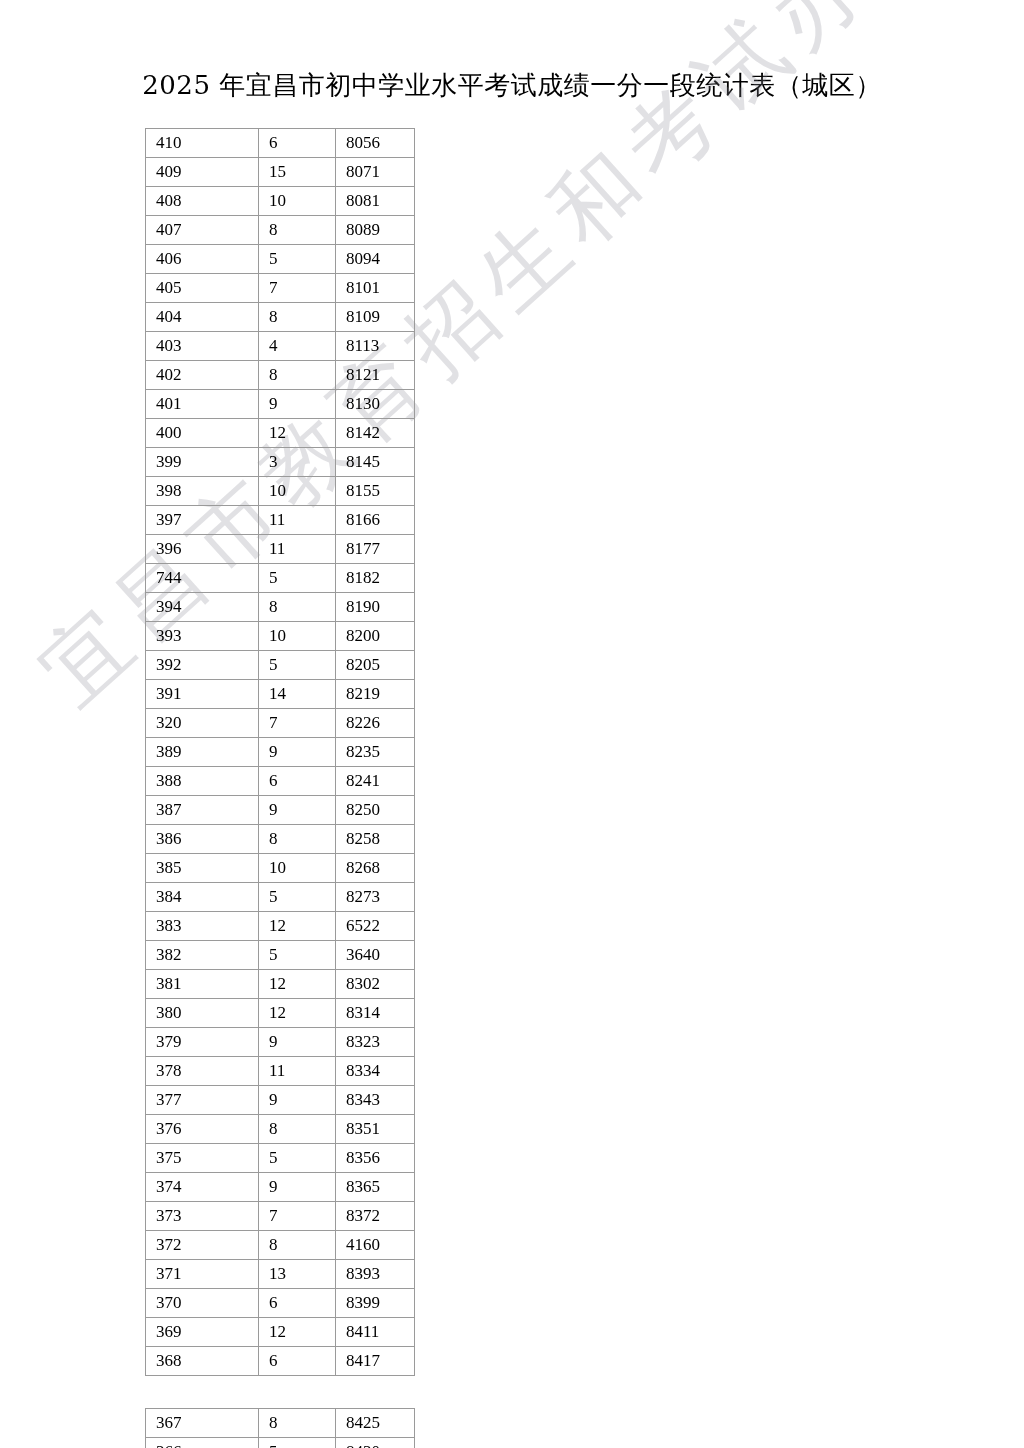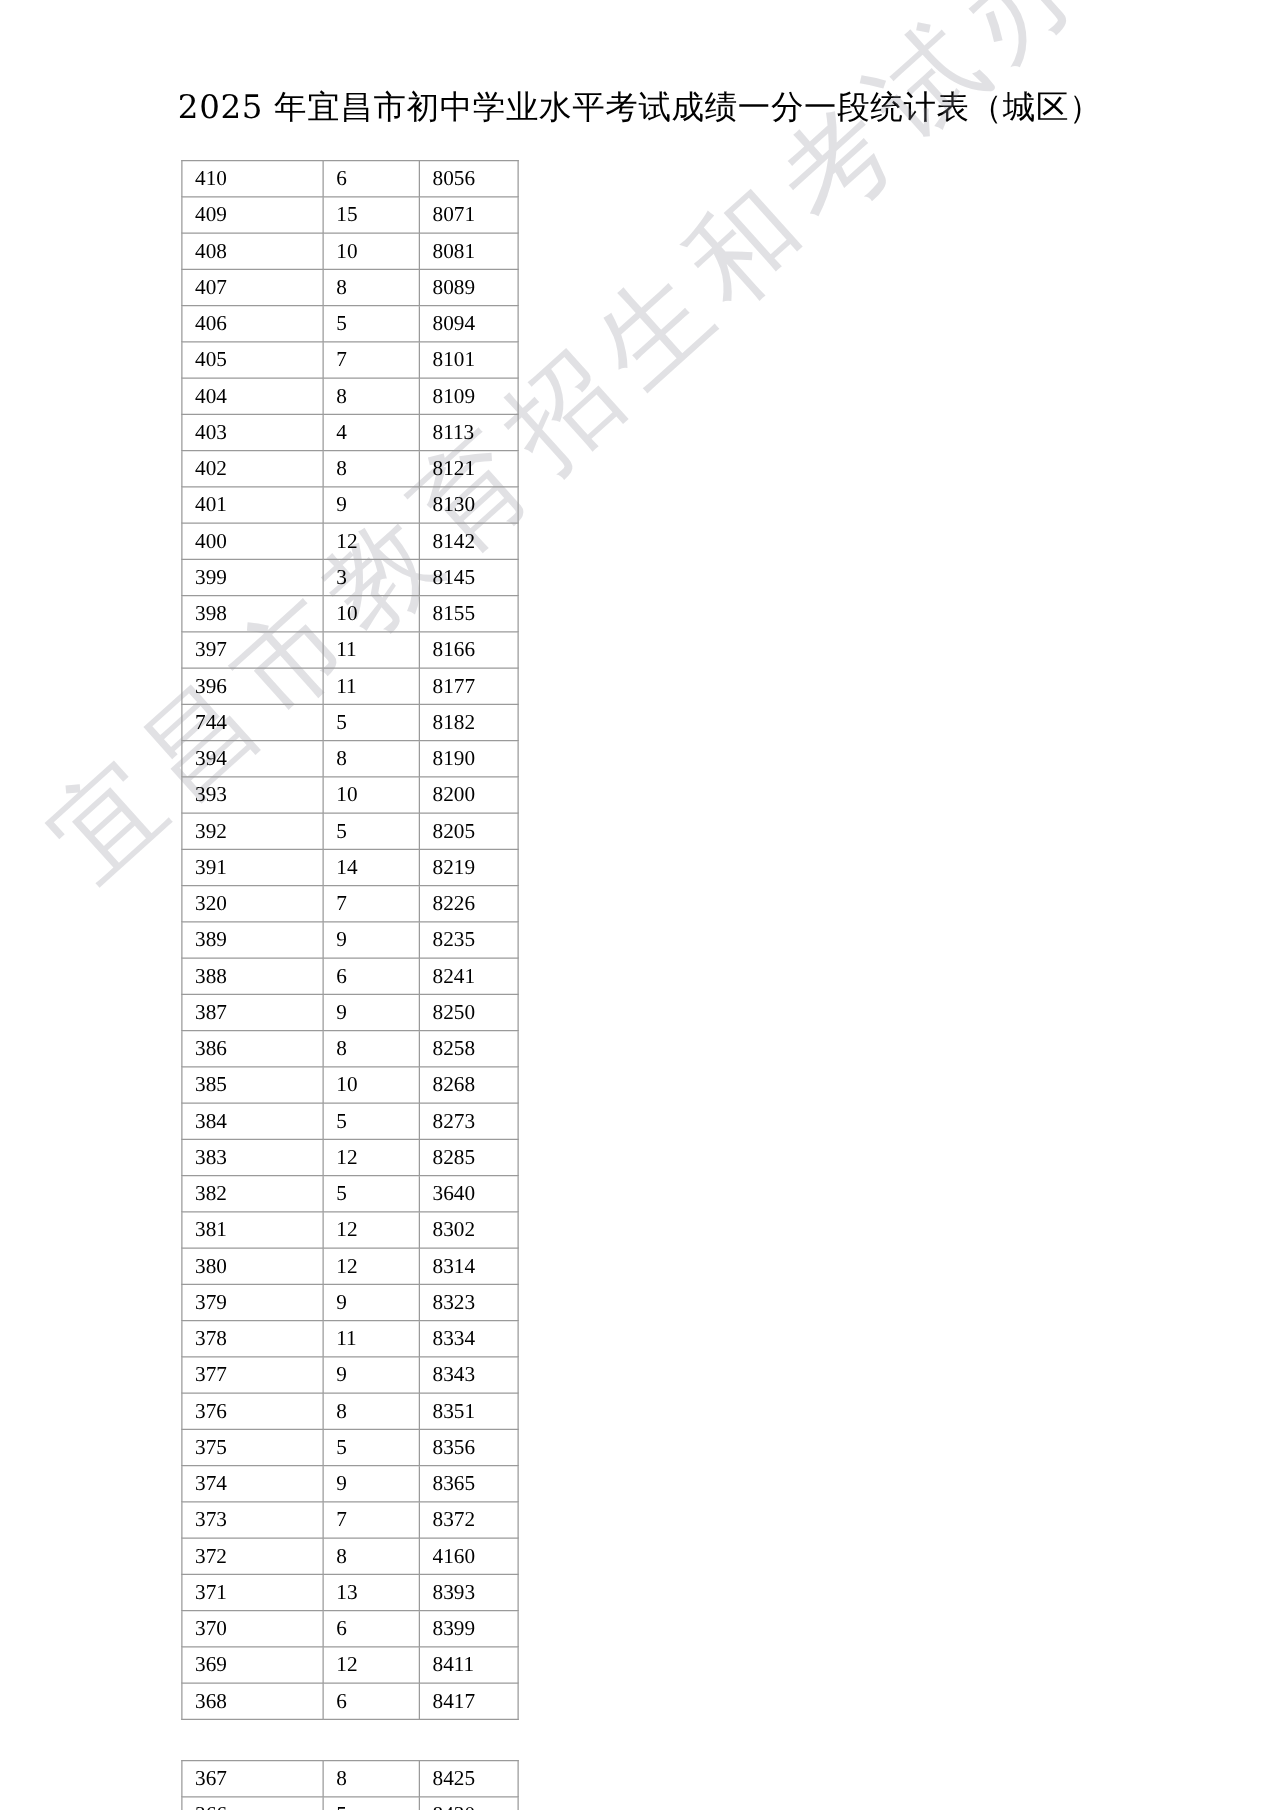--- a/index.html
+++ b/index.html
@@ -222,21 +222,21 @@
             <td class="c-cum">8268</td>
           </tr>
           <tr>
             <td class="c-score">384</td>
             <td class="c-count">5</td>
             <td class="c-cum">8273</td>
           </tr>
           <tr>
             <td class="c-score">383</td>
             <td class="c-count">12</td>
-            <td class="c-cum">8285</td>
+            <td class="c-cum">6522</td>
           </tr>
           <tr>
             <td class="c-score">382</td>
             <td class="c-count">5</td>
             <td class="c-cum">3640</td>
           </tr>
           <tr>
             <td class="c-score">381</td>
             <td class="c-count">12</td>
             <td class="c-cum">8302</td>

